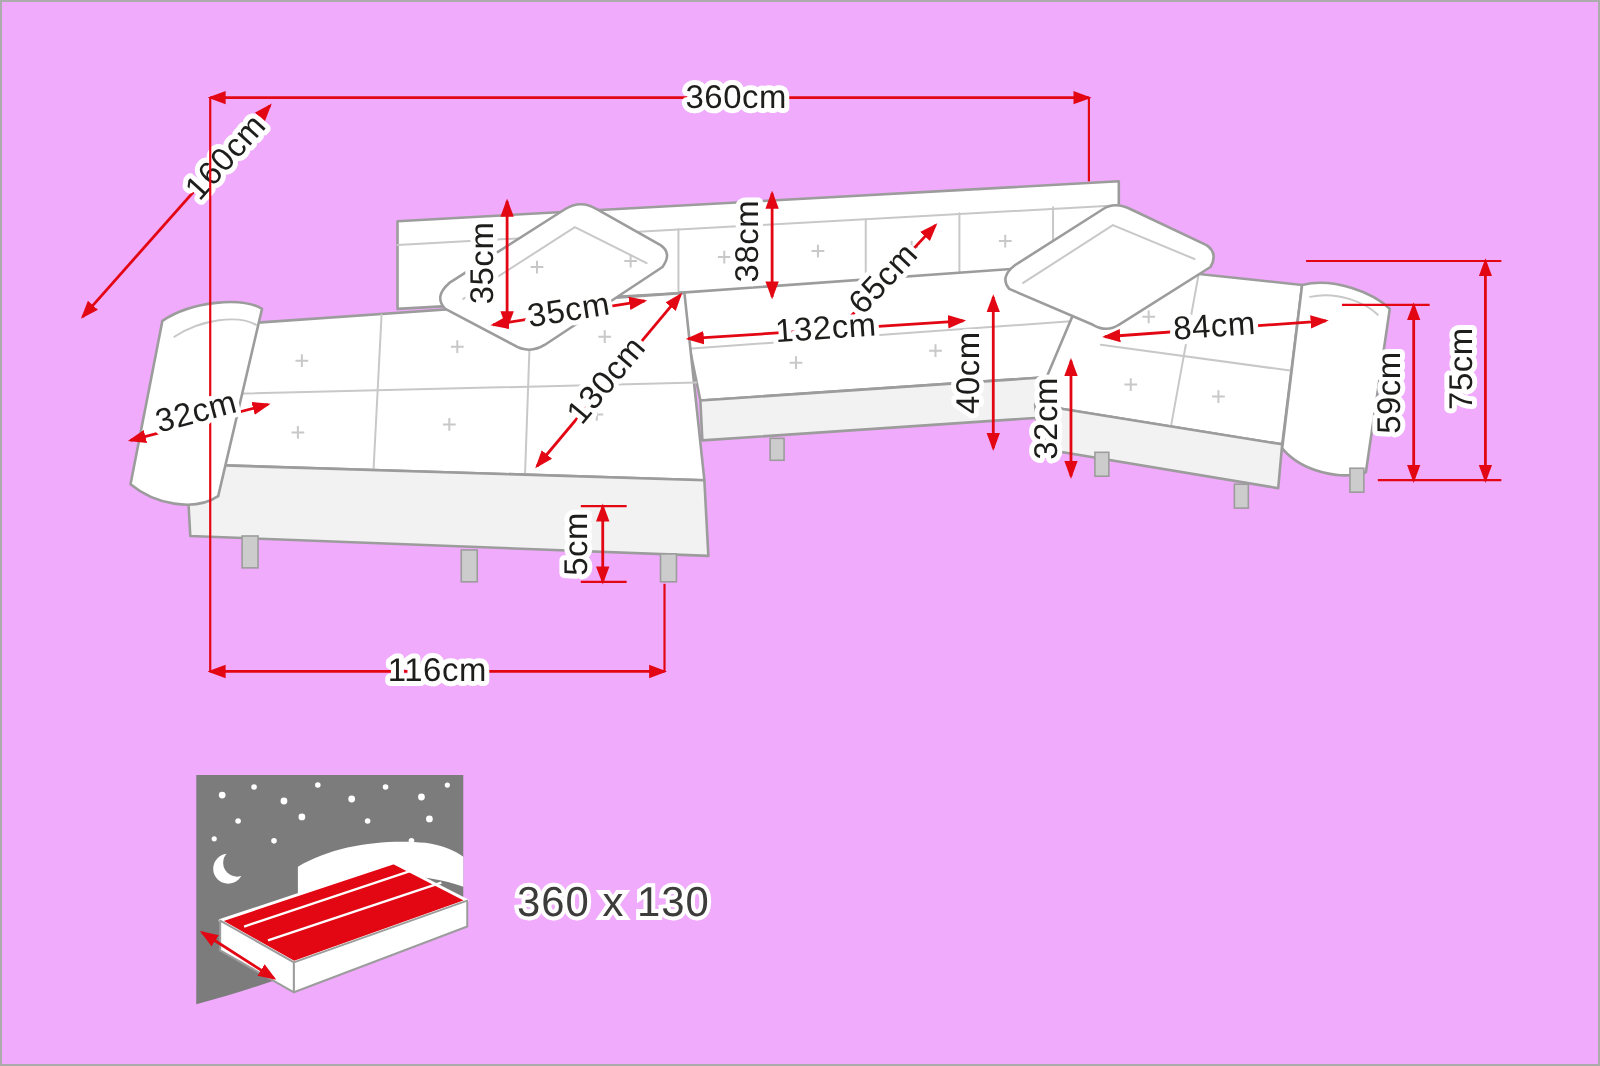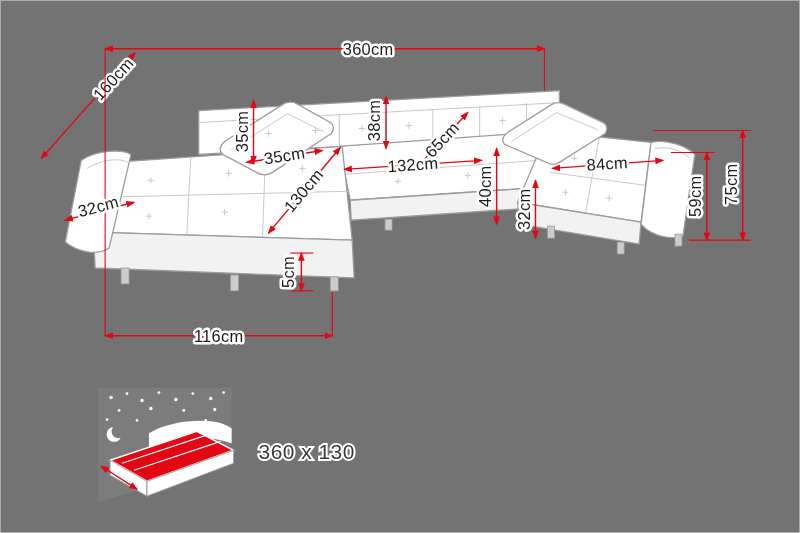--- a/index.html
+++ b/index.html
@@ -1,18 +1,18 @@
 <!DOCTYPE html>
 <html style="--dim_red: #e30613; --text_color: #1d1d1b; --art_outline: #9c9c9c; --art_seam: #c8c8c8; --bed_panel_gray: #7c7c7c; --bed_red: #e30613;"><head>
 <meta charset="utf-8">
 <style>
   html,body{margin:0;padding:0;background:#ffffff;}
   .canvas{
     width:800px;height:533px;box-sizing:border-box;
-    border:1px solid #ababab;background:#737373;
+    border:1px solid #ababab;background:#f0abfc;
     font-family:"Liberation Sans",sans-serif;
     position:relative;overflow:hidden;
   }
   svg{display:block;}
   .art{fill:#ffffff;stroke:var(--art_outline,#9c9c9c);stroke-width:1.3;stroke-linejoin:round;stroke-linecap:round;}
   .art-front{fill:#f2f2f2;}
   .seam{fill:none;stroke:var(--art_seam,#c8c8c8);stroke-width:1;stroke-linecap:round;}
   .tuft{stroke:var(--art_seam,#c8c8c8);stroke-width:1;fill:none;}
   .leg{fill:#cccccc;stroke:#9c9c9c;stroke-width:0.8;}
   .dim{stroke:var(--dim_red,#e30613);stroke-width:1.4;fill:none;}

